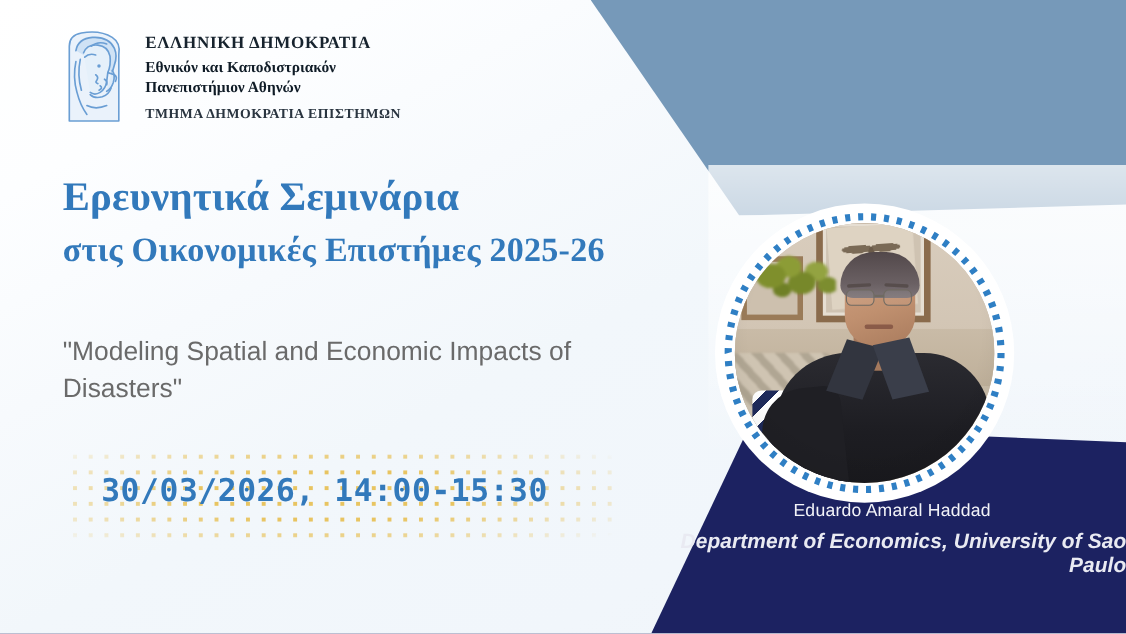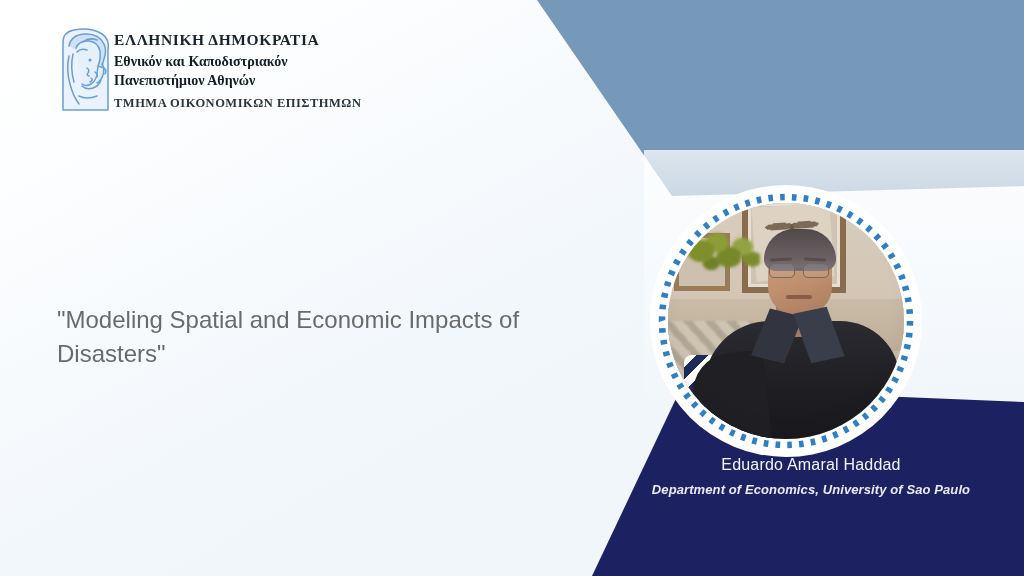--- a/index.html
+++ b/index.html
@@ -63,21 +63,21 @@
     pointer-events: none;
   }
 
   
   .brand {
     position: absolute;
     left: 57px;
     top: 26px;
     display: flex;
     align-items: flex-start;
-    gap: 0;
+    gap: 18px;
     justify-content: space-between;
   }
 
   .brand-emblem {
     width: 57px;
     height: 88px;
     flex: none;
     display: block;
   }
 
@@ -370,26 +370,27 @@
   .speaker-name {
     font-family: "Liberation Sans", sans-serif;
     font-size: 16px;
     color: #f2f3f8;
     line-height: 1.3;
     letter-spacing: 0.2px;
   }
 
   .speaker-affiliation {
     font-family: "Liberation Sans", sans-serif;
-    font-size: 13px;
+    font-size: 19px;
     font-style: italic;
     font-weight: 700;
     color: #e9eaf2;
     margin-top: 6px;
     letter-spacing: 0.1px;
+    text-align: right;
   }
 </style>
 </head>
 <body>
 
 <div id="poster">
 
   <div class="shape-layer">
     <div class="tri-top-full"></div>
     <div class="wash-right"></div>
@@ -413,27 +414,35 @@
         <path d="M20 26 Q24 22 30 24"></path>
         <circle cx="33" cy="34" r="1.6" fill="#6a9ed4" stroke="none"></circle>
         <path d="M26 16 Q32 11 40 14"></path>
         <path d="M22 70 Q30 74 40 70"></path>
       </g>
     </svg>
     <div class="brand-text">
       <div class="brand-line-1">ΕΛΛΗΝΙΚΗ ΔΗΜΟΚΡΑΤΙΑ</div>
       <div class="brand-line-2">Εθνικόν και Καποδιστριακόν
 Πανεπιστήμιον Αθηνών</div>
-      <div class="brand-line-3">ΤΜΗΜΑ ΟΙΚΟΝΟΜΙΚΩΝ ΕΠΙΣΤΗΜΩΝ</div>
+      <div class="brand-line-3">ΤΜΗΜΑ ΔΗΜΟΚΡΑΤΙΑ ΕΠΙΣΤΗΜΩΝ</div>
     </div>
   </div>
 
+  <div class="series-title">
+    <div class="series-title-l1">Ερευνητικά Σεμινάρια</div>
+    <div class="series-title-l2">στις Οικονομικές Επιστήμες 2025-26</div>
+  </div>
 
   <div class="talk-title">"Modeling Spatial and Economic Impacts of Disasters"</div>
 
+  <div class="date-band">
+    <div class="dot-grid"></div>
+    <div class="date-text">30/03/2026, 14:00-15:30</div>
+  </div>
 
   <div class="portrait-wrap">
     <div class="portrait-ring-outer"></div>
     <svg class="portrait-ring-dots" viewBox="0 0 258 258">
       <circle cx="129" cy="129" r="124" fill="none" stroke="#2f7fc4" stroke-width="6.5" stroke-dasharray="4.6 7.2" stroke-linecap="butt"></circle>
     </svg>
     <div class="portrait-photo">
       <div class="ph-wall"></div>
       <div class="ph-frame-a"></div>
       <div class="ph-leaf-art"></div>

